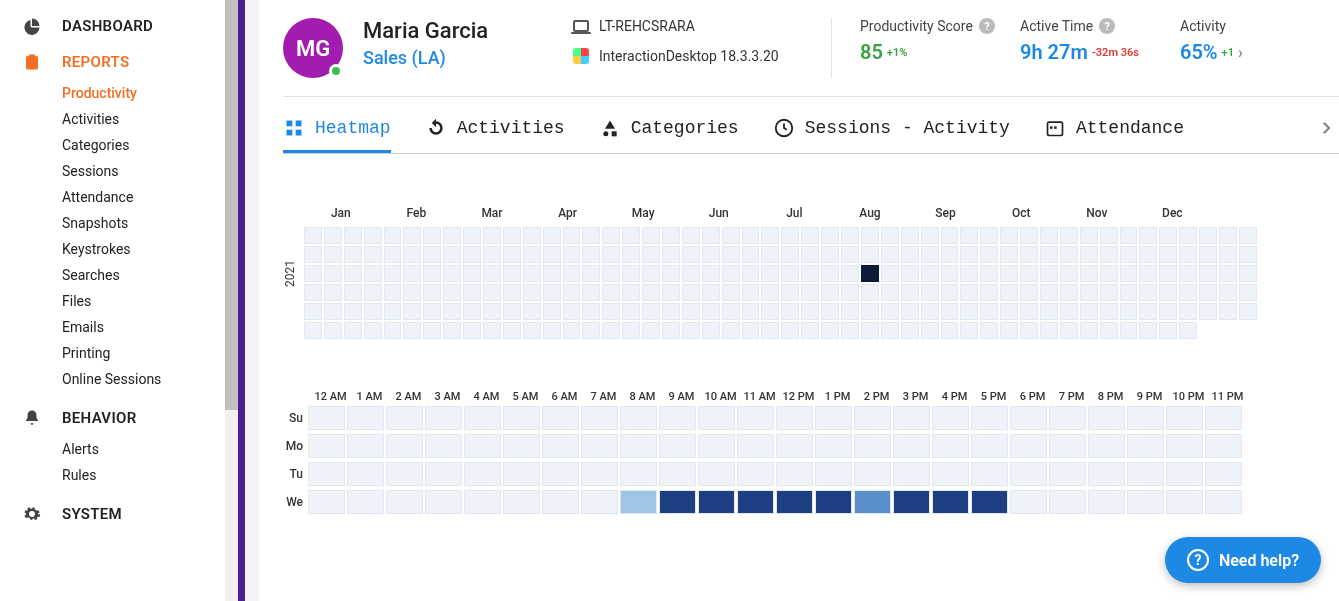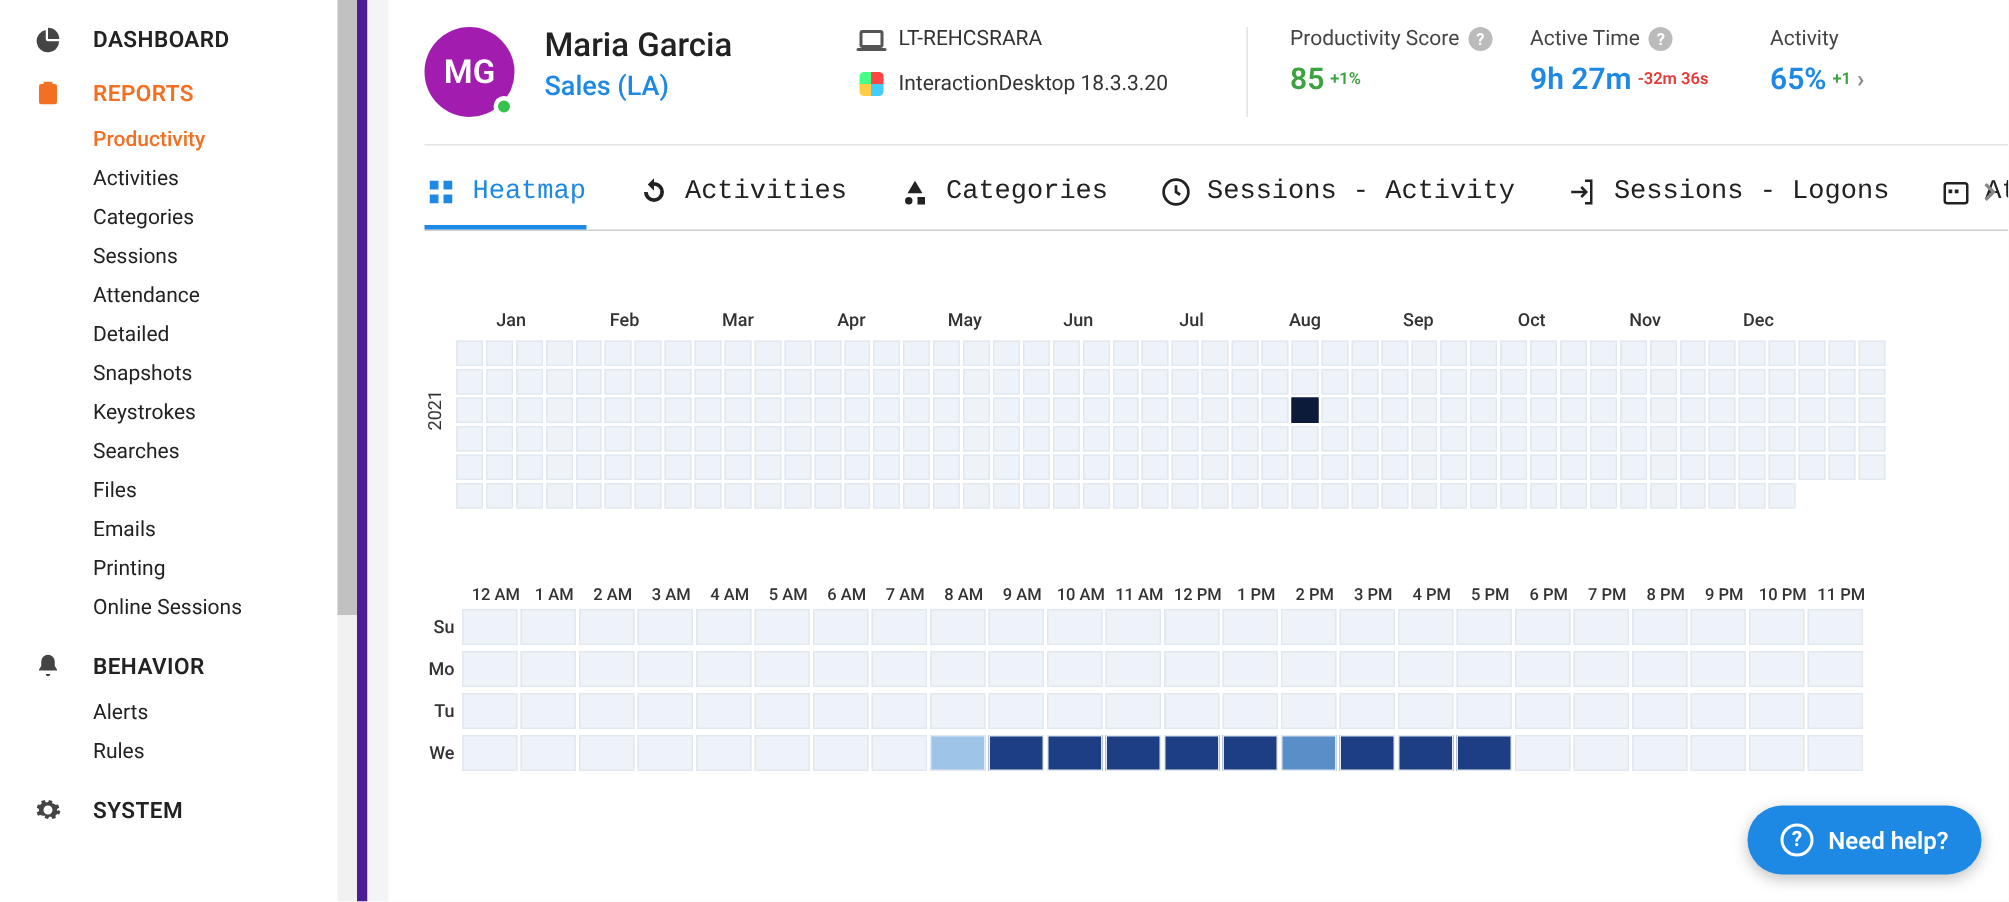--- a/index.html
+++ b/index.html
@@ -208,21 +208,20 @@
           </svg>
       </span>
       <span>REPORTS</span>
     </div>
     <div class="side-items">
       <div class="side-item active">Productivity</div>
       <div class="side-item">Activities</div>
       <div class="side-item">Categories</div>
       <div class="side-item">Sessions</div>
       <div class="side-item">Attendance</div>
-      <div class="side-item">Detailed</div>
       <div class="side-item">Snapshots</div>
       <div class="side-item">Keystrokes</div>
       <div class="side-item">Searches</div>
       <div class="side-item">Files</div>
       <div class="side-item">Emails</div>
       <div class="side-item">Printing</div>
       <div class="side-item">Online Sessions</div>
     </div>
 
     <div class="side-section">
@@ -339,30 +338,20 @@
           <span>Categories</span>
         </div>
         <div class="tab">
           <span class="ticon">
             <svg viewBox="0 0 24 24" width="22" height="22" fill="none" stroke="currentColor" stroke-width="2">
                 <circle cx="12" cy="12" r="9"></circle>
                 <path d="M12 7v5l3 2"></path>
               </svg>
           </span>
           <span>Sessions - Activity</span>
-        </div>
-        <div class="tab">
-          <span class="ticon">
-            <svg viewBox="0 0 24 24" width="20" height="20" fill="none" stroke="currentColor" stroke-width="2">
-                <path d="M14 3h5v18h-5"></path>
-                <path d="M3 12h12"></path>
-                <path d="M11 8l4 4-4 4"></path>
-              </svg>
-          </span>
-          <span>Sessions - Logons</span>
         </div>
         <div class="tab" style="overflow:hidden;">
           <span class="ticon">
             <svg viewBox="0 0 24 24" width="20" height="20" fill="currentColor">
                 <rect x="3" y="5" width="18" height="16" rx="2" fill="none" stroke="currentColor" stroke-width="2"></rect>
                 <rect x="6" y="10" width="3" height="3"></rect>
                 <rect x="11" y="10" width="3" height="3"></rect>
               </svg>
           </span>
           <span>Attendance</span>

